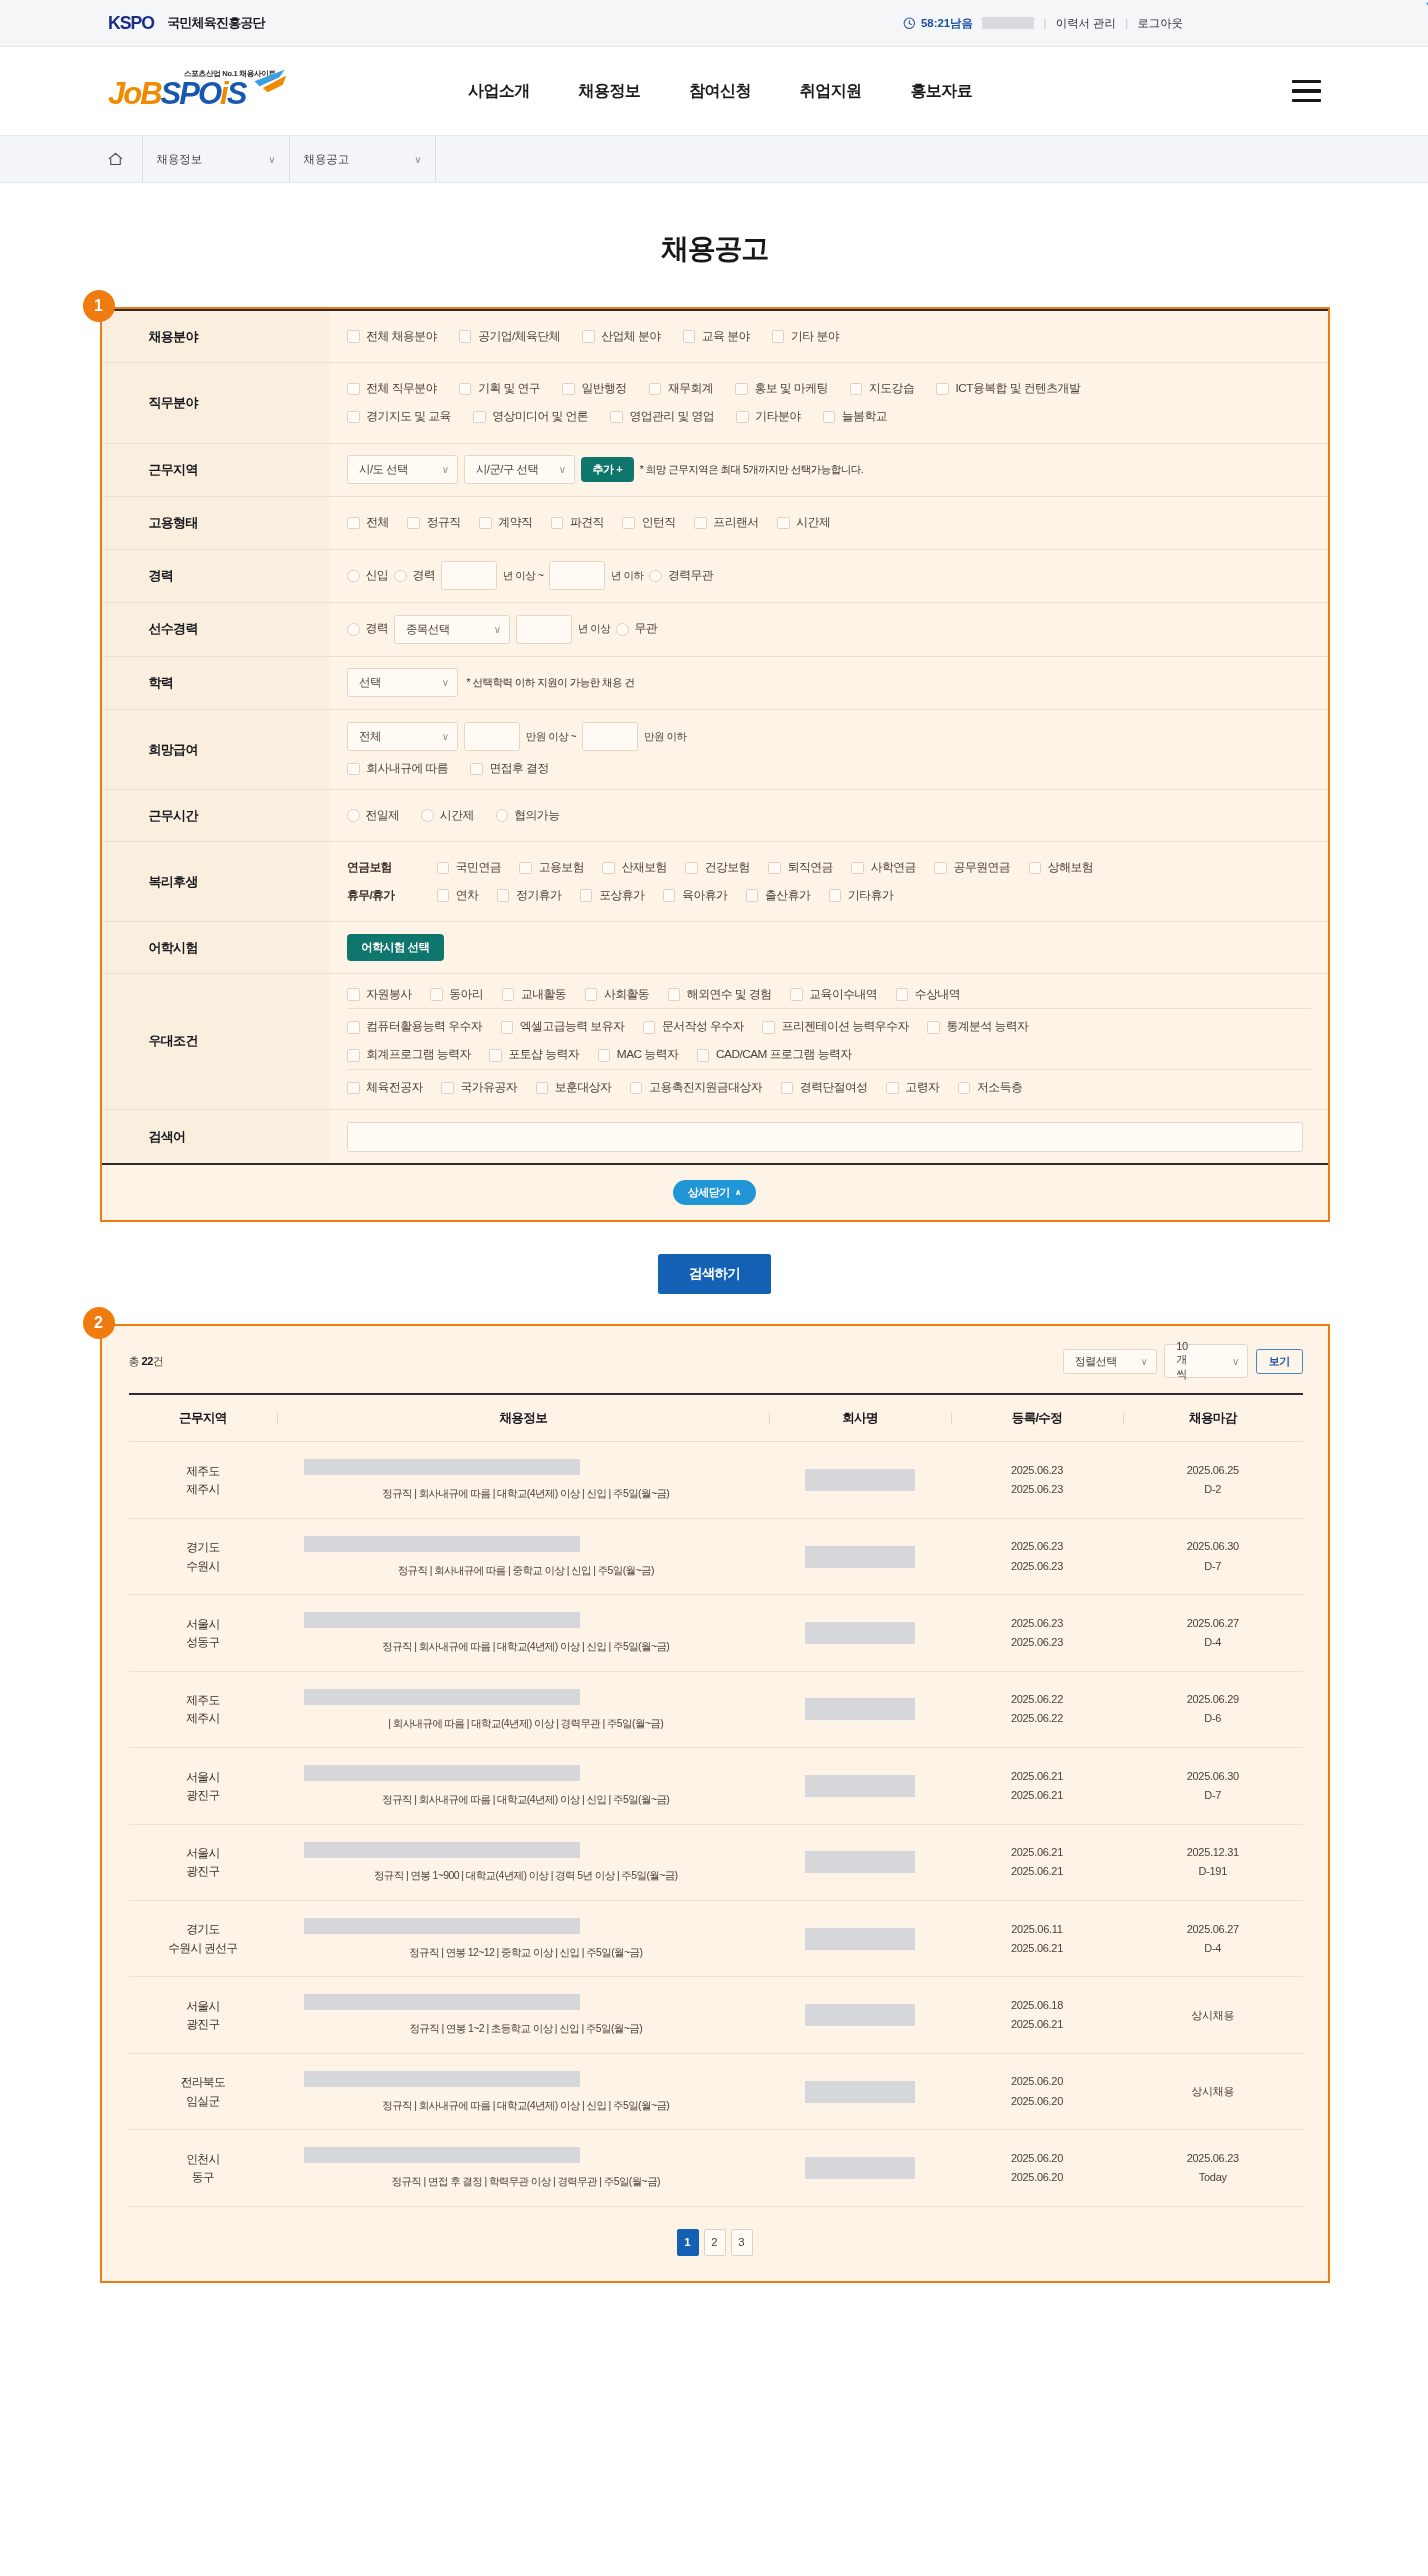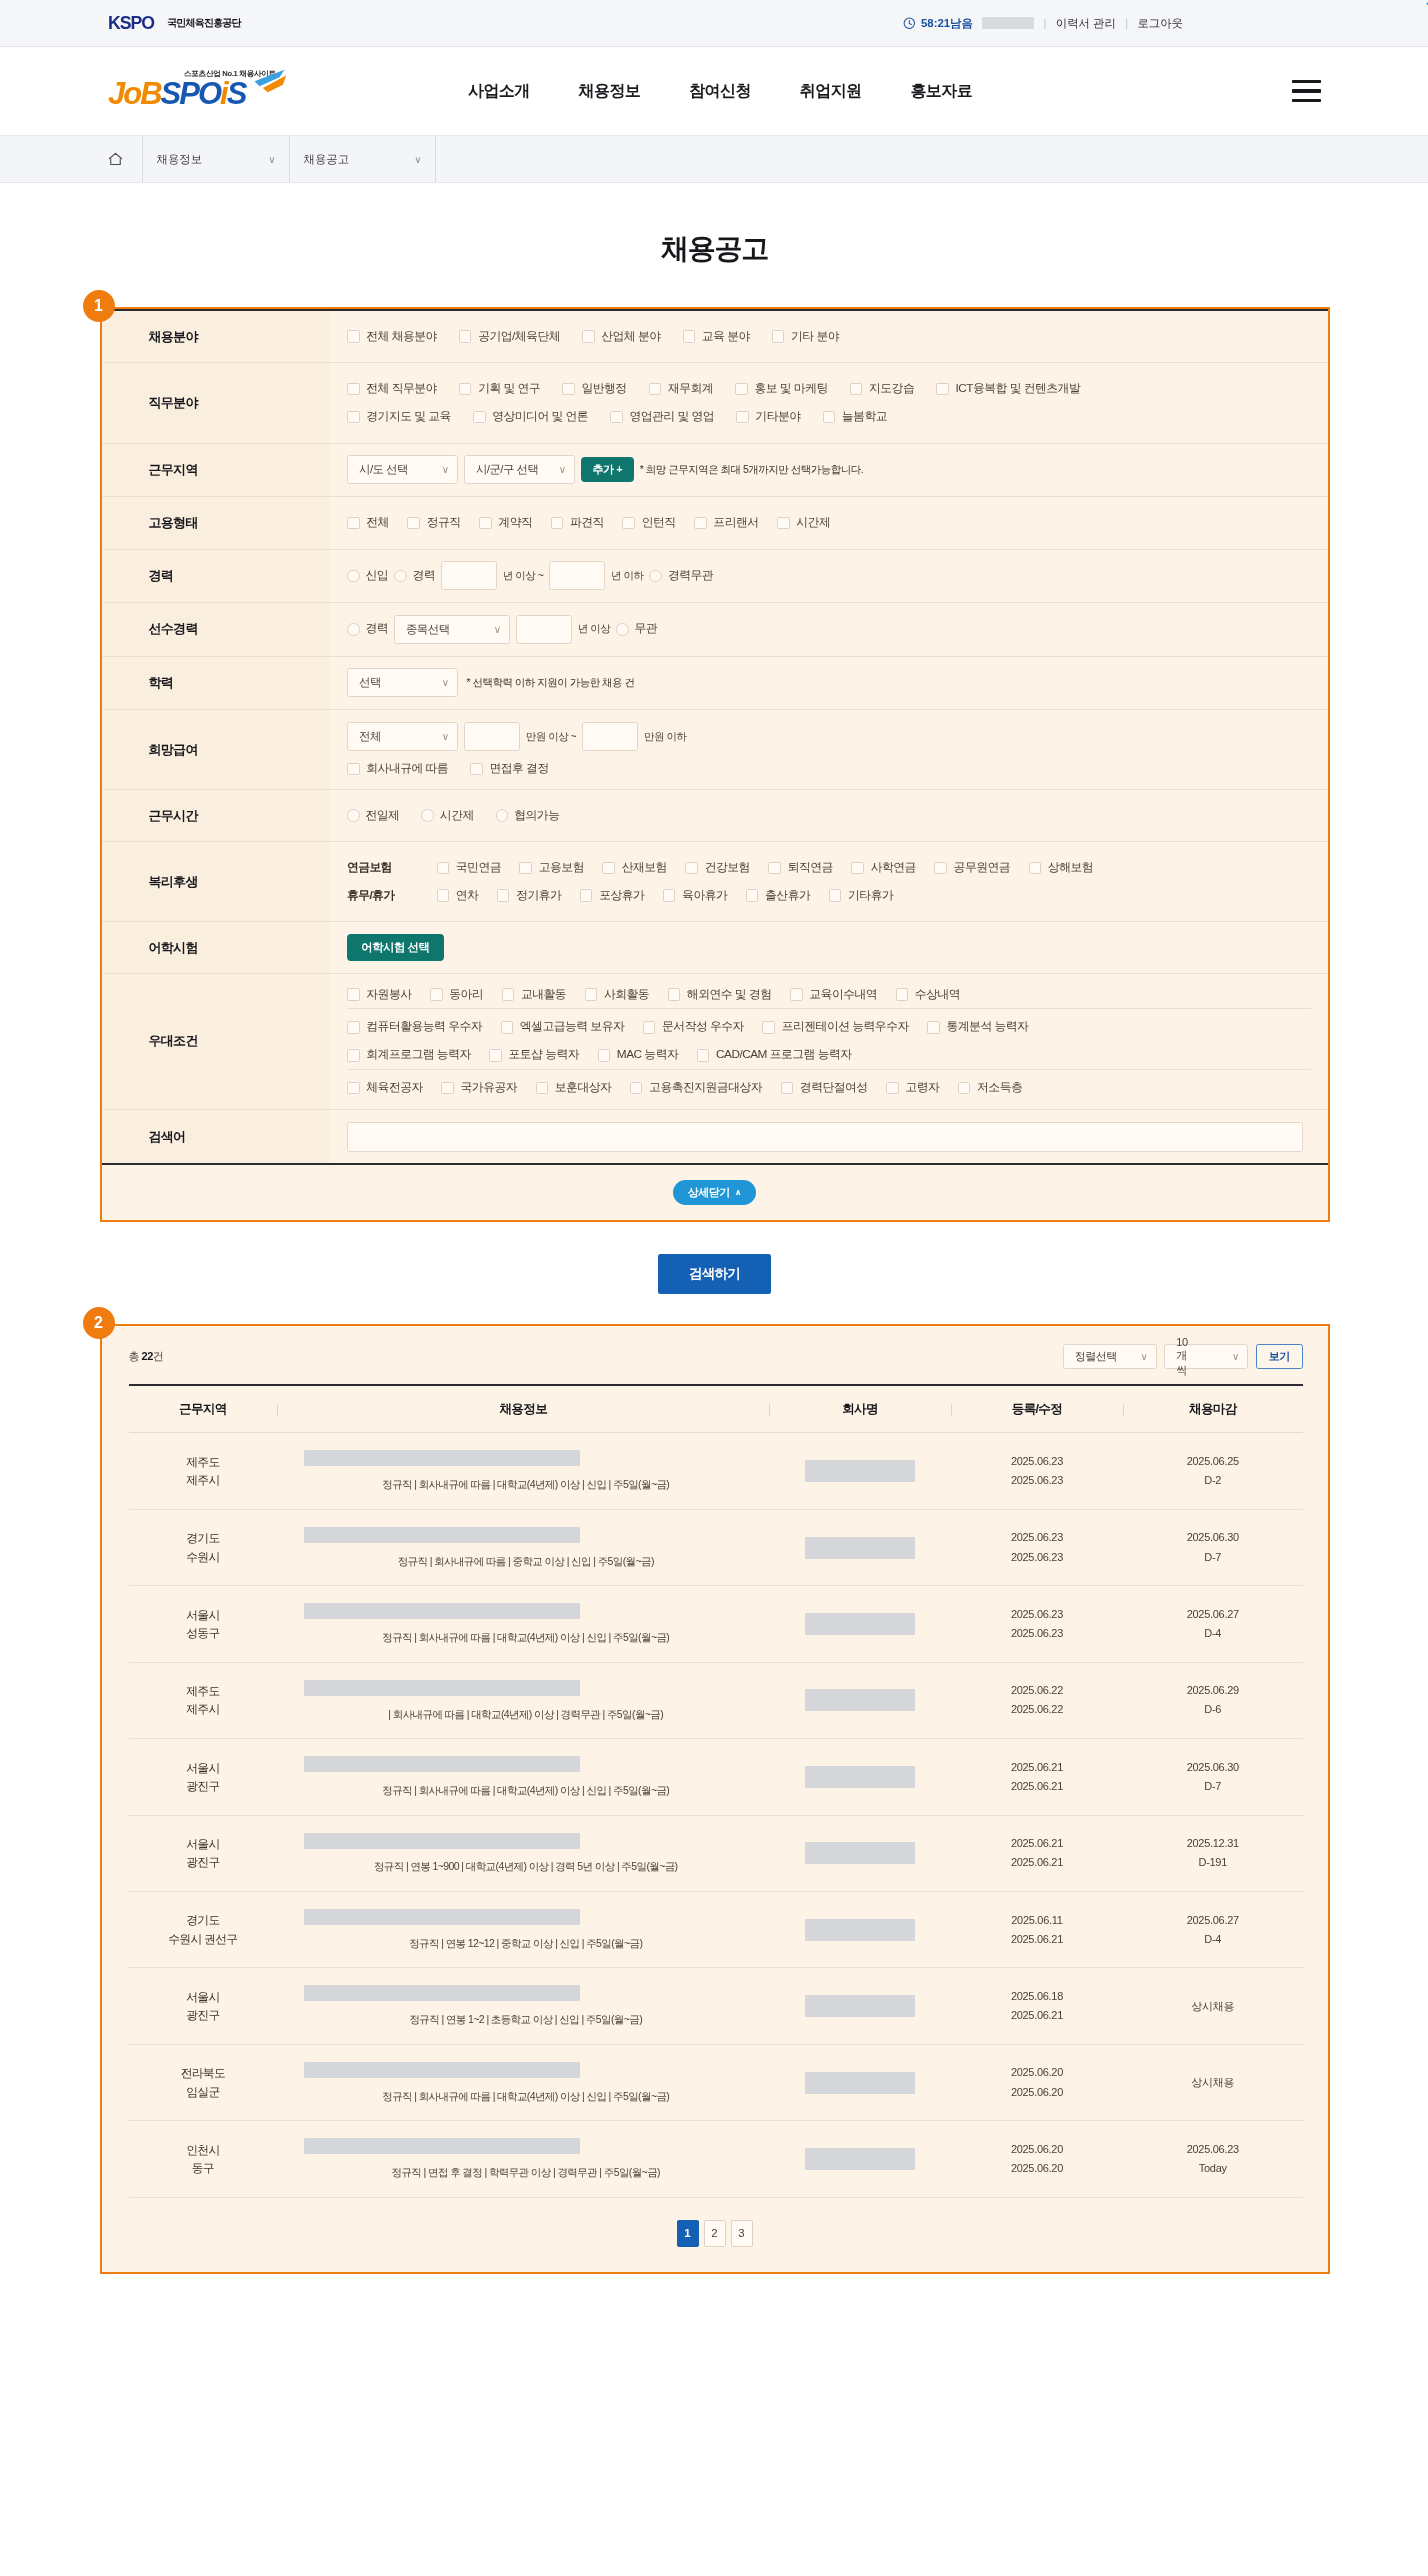--- a/index.html
+++ b/index.html
@@ -36,21 +36,21 @@
     letter-spacing: -1px;
     position: relative;
   }
   .ksp-swoosh {
     position: absolute;
     right: -9.3px;
     top: -4.2px;
     width: 12.6px; height: 10px;
   }
   .ksp-name {
-    font-size: 10px;
+    font-size: 13px;
     font-weight: 700;
     color: #17171c;
     letter-spacing: -0.8px;
   }
   .utility-right {
     margin-left: auto;
     display: flex;
     align-items: center;
     gap: 9.3px;
     font-size: 11.4px;
@@ -297,21 +297,21 @@
   .results-ctrls { margin-left:auto; display:flex; align-items:center; gap:7.6px; }
   .btn-view {
     height: 25px; padding: 0 11.8px;
     border: 0.8px solid #4a84c8;
     background: #fdf5ea;
     color: #1a4fa0;
     font-size: 11px; font-weight: 700; letter-spacing:-0.5px;
     border-radius: 2.5px; cursor:pointer; font-family: inherit;
   }
   .sel.w-sort { width: 94px; height:25px; font-size:11px; }
-  .sel.w-cnt  { width: 84px; height:25px; font-size:11px;gap:27px; }
+  .sel.w-cnt  { width: 84px; height:34px; font-size:11px;gap:27px; }
 
   .result-table { width: 100%; border-collapse: collapse; border-top: 2.5px solid #2b2b30; }
   .result-table thead th {
     font-size: 12.6px; font-weight: 800; color:#17171c; letter-spacing:-0.7px;
     padding: 15px 0 14.3px;
     border-bottom: 0.8px solid #e9dccc;
     position: relative;
   }
   .result-table thead th + th::before {
     content:""; position:absolute; left:0; top:17.7px; bottom:16px; width:0.8px; background:#e2d5c5;

